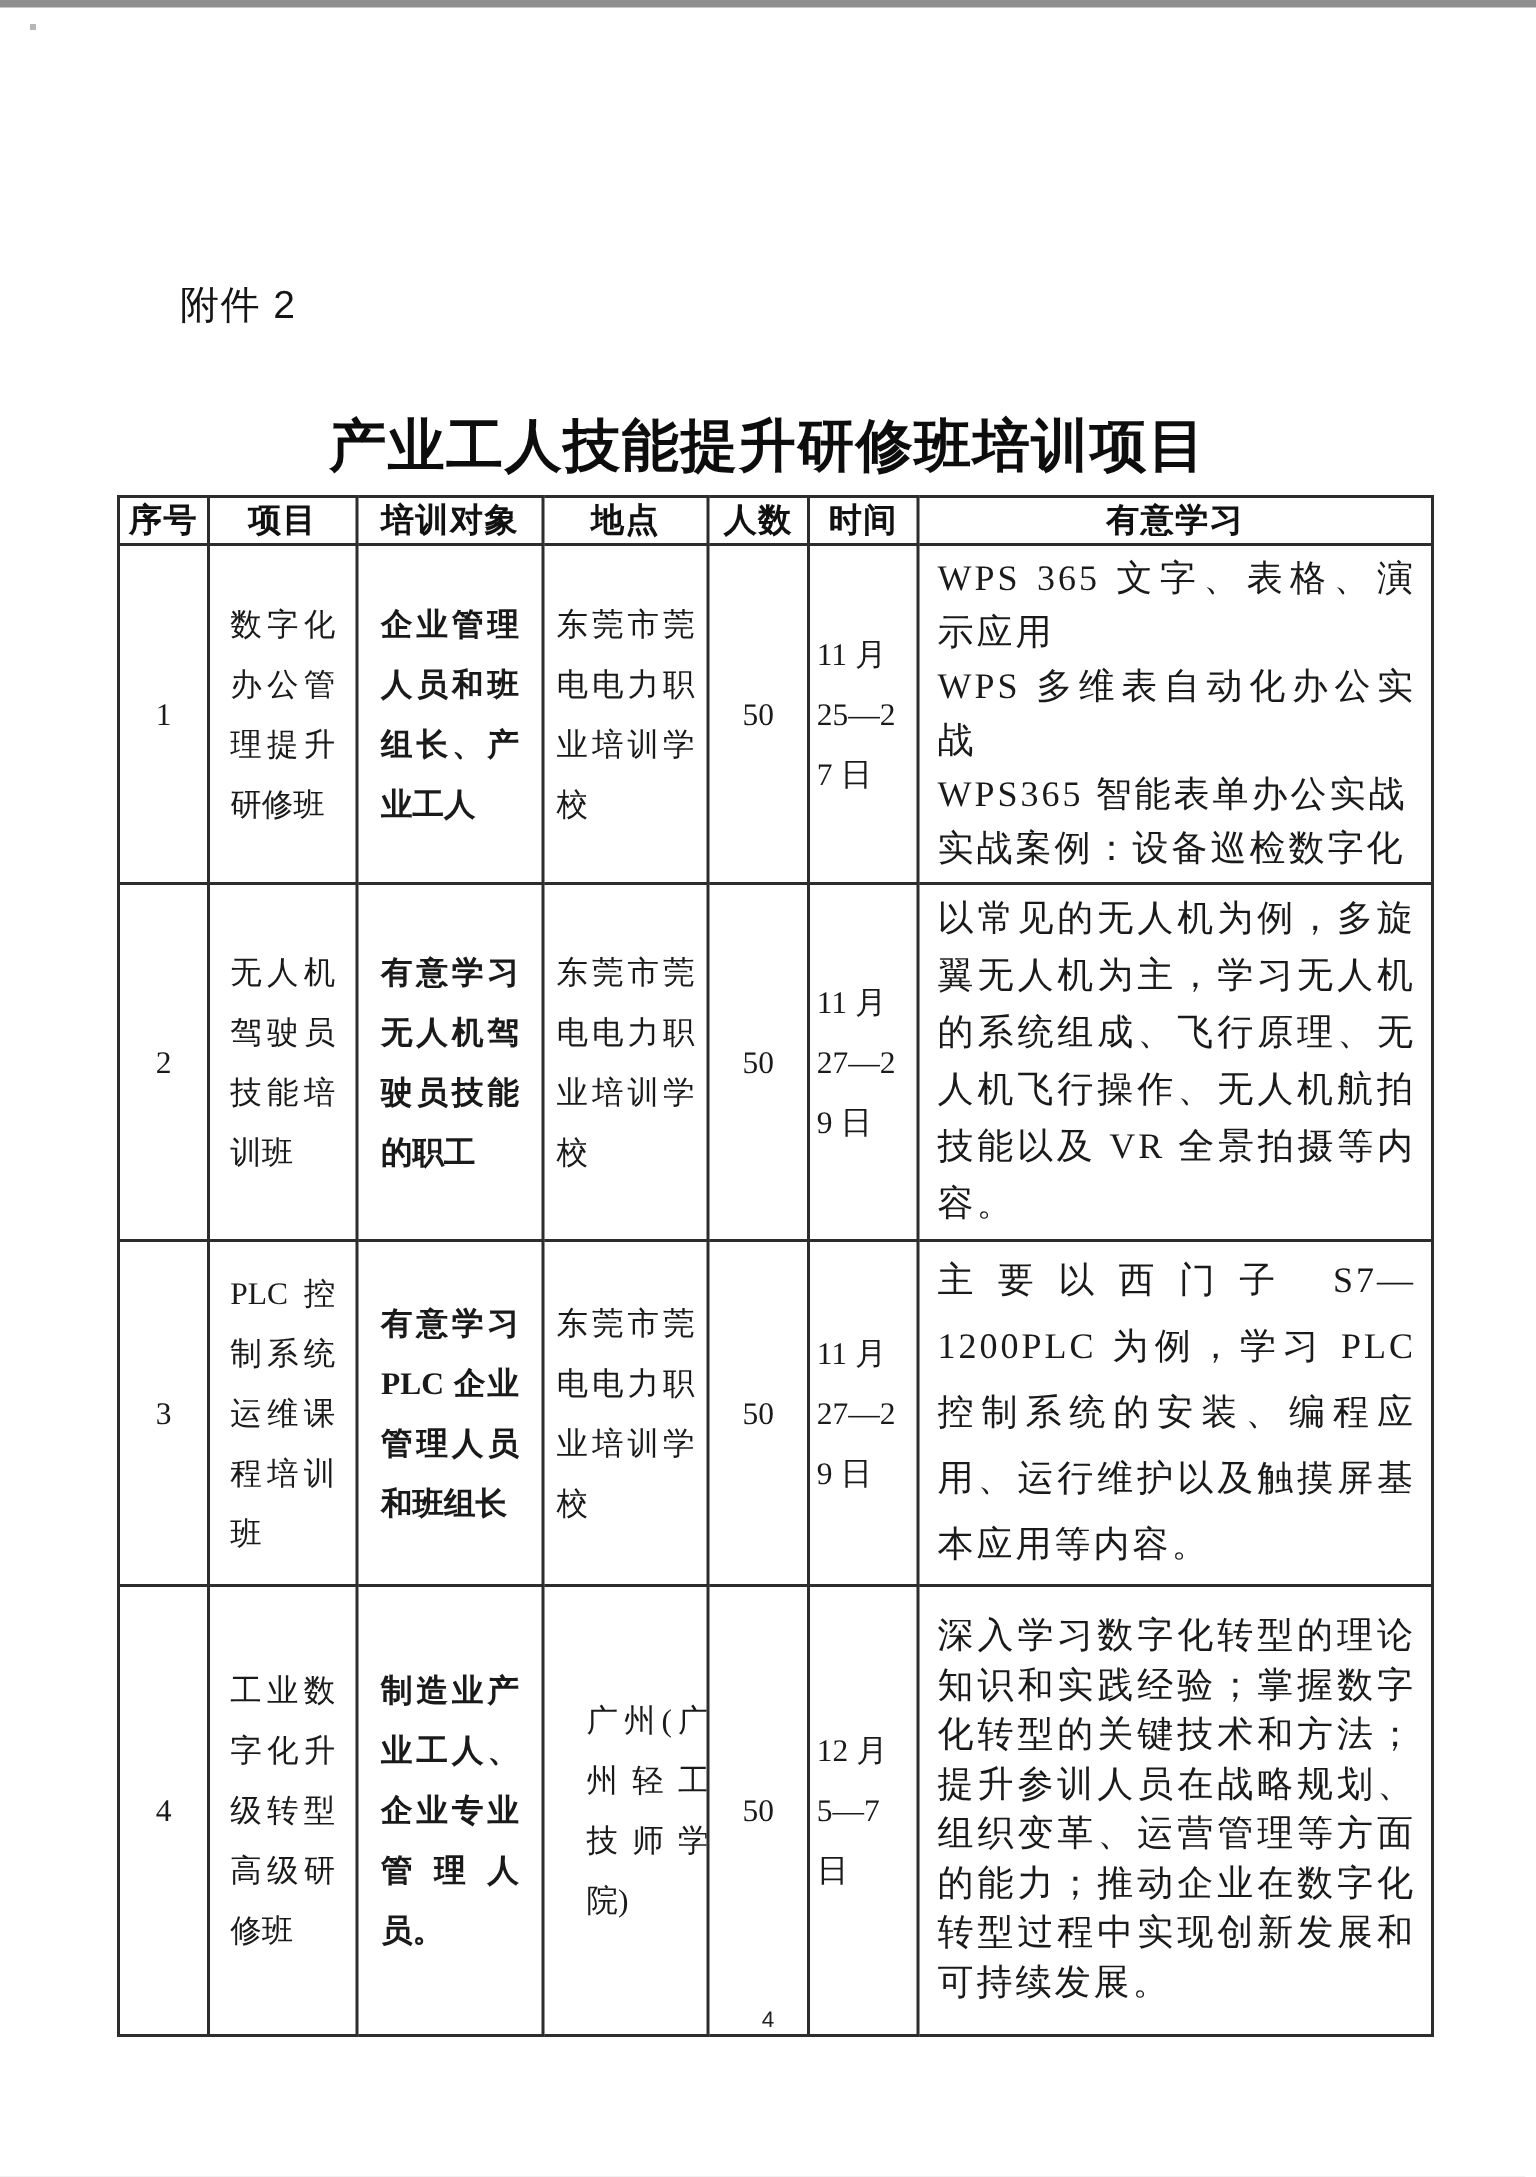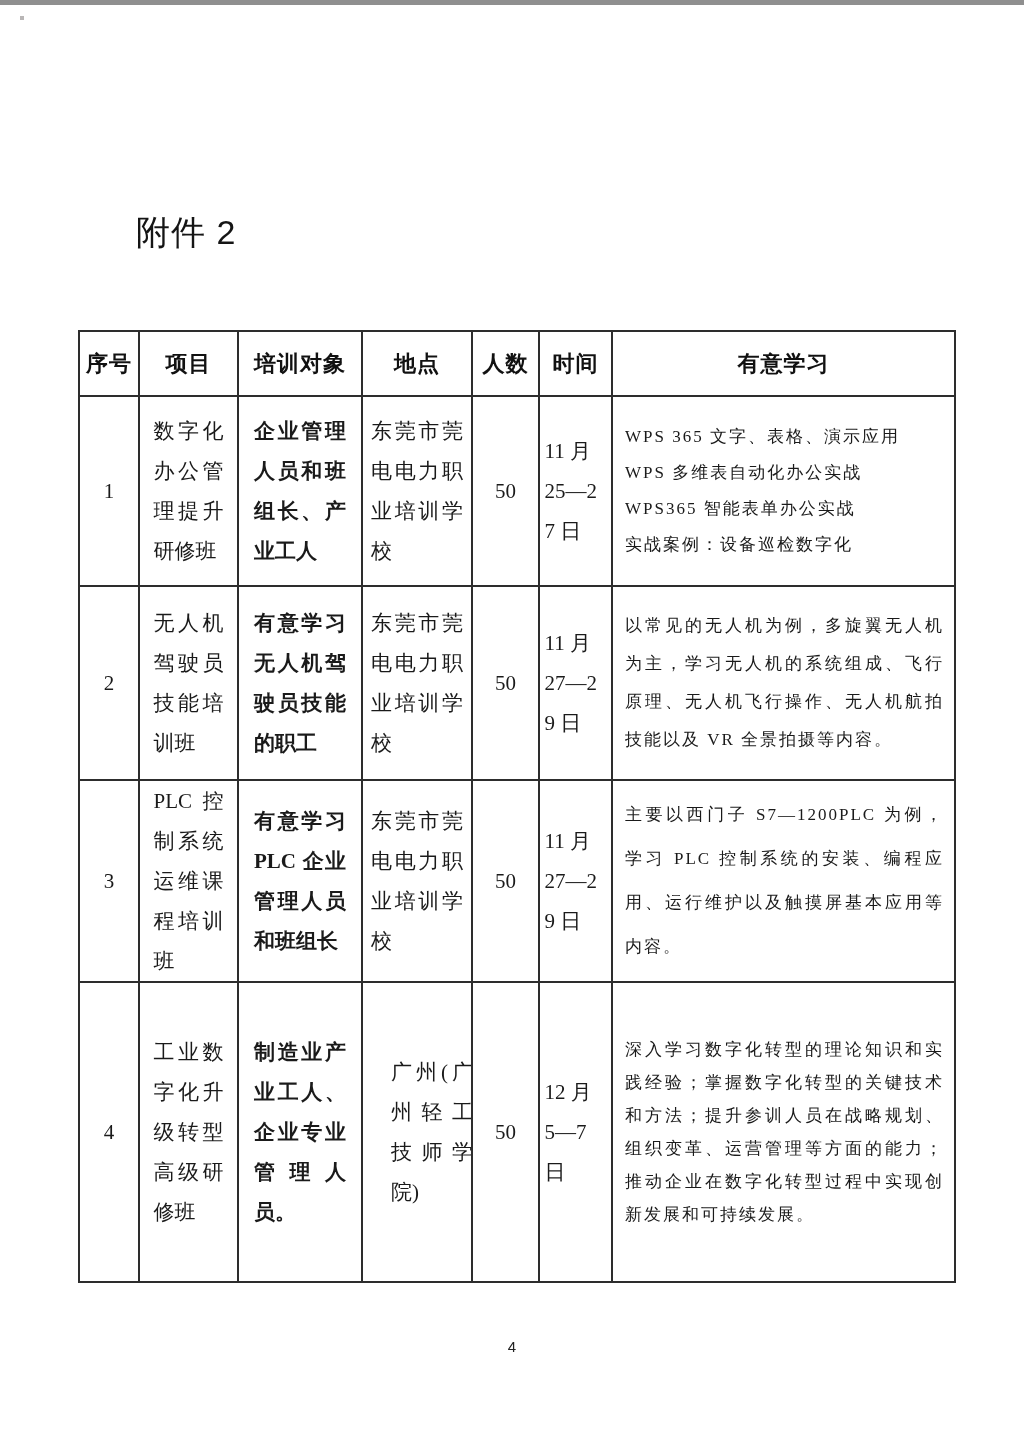--- a/index.html
+++ b/index.html
@@ -20,26 +20,25 @@
     background: #8f8f8f;
   }
   .speck {
     position: absolute;
     left: 20px; top: 16px;
     width: 4px; height: 4px;
     background: #b9b6b6;
   }
   .attachment-label {
     position: absolute;
-    left: 136px; top: 186px;
+    left: 120px; top: 186px;
     font-family: "Liberation Sans", "DejaVu Sans", sans-serif;
-    font-size: 34px;
+    font-size: 26px;
     letter-spacing: 1px;
     color: #151515;
-    margin-top: 24px;
   }
   .doc-title {
     position: absolute;
     top: 272px; left: 0;
     width: 1024px;
     text-align: center;
     font-family: "Liberation Sans", "DejaVu Sans", sans-serif;
     font-weight: 700;
     font-size: 38px;
     letter-spacing: 1px;
@@ -56,21 +55,21 @@
     border: 2px solid #2d2d2d;
     text-align: center;
     vertical-align: middle;
     overflow: hidden;
   }
   .training-table th {
     font-family: "Liberation Sans", "DejaVu Sans", sans-serif;
     font-weight: 700;
     font-size: 22px;
     color: #111;
-    height: 65px;
+    height: 32px;
     letter-spacing: 1px;
   }
   .training-table td {
     font-size: 21px;
     line-height: 40px;
     color: #1a1a1a;
   }
   tr.row-1 { height: 190px; }
   tr.row-2 { height: 194px; }
   tr.row-3 { height: 196px; }
@@ -81,21 +80,21 @@
     text-align-last: auto;
   }
   td.c-project .inner { width: 70px; }
   td.c-audience .inner { width: 92px; font-weight: bold; }
   td.c-location .inner { width: 92px; }
   tr.row-4 td.c-location .inner { width: 82px; margin-left: 28px; }
   td.c-time .inner { width: 62px; word-break: break-all; text-align: left; }
   td.c-content {
     text-align: justify;
     padding: 4px 10px 4px 12px;
-    font-size: 17px;
+    font-size: 24px;
     letter-spacing: 2px;
   }
   tr.row-1 td.c-content { line-height: 36px; }
   tr.row-2 td.c-content { line-height: 38px; }
   tr.row-3 td.c-content { line-height: 44px; border-radius: 10px; }
   tr.row-4 td.c-content { line-height: 33px; }
   .content-line { text-align: justify; }
   .page-number {
     position: absolute;
     top: 1338px; left: 0;
@@ -109,20 +108,21 @@
 </head>
 <body>
 
 <div class="page">
 
   <div class="scan-edge"></div>
   <div class="speck"></div>
 
   <div class="attachment-label">附件 2</div>
 
+  <div class="doc-title">产业工人技能提升研修班培训项目</div>
 
   <table class="training-table">
     <colgroup>
       <col style="width:60px">
       <col style="width:99px">
       <col style="width:124px">
       <col style="width:110px">
       <col style="width:67px">
       <col style="width:73px">
       <col style="width:343px">

